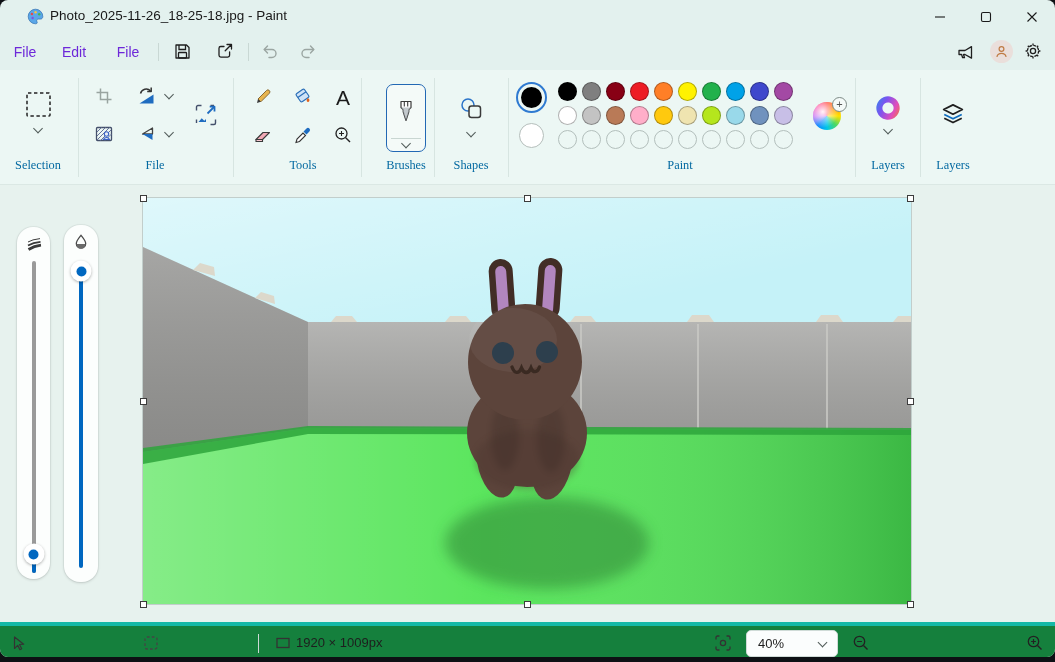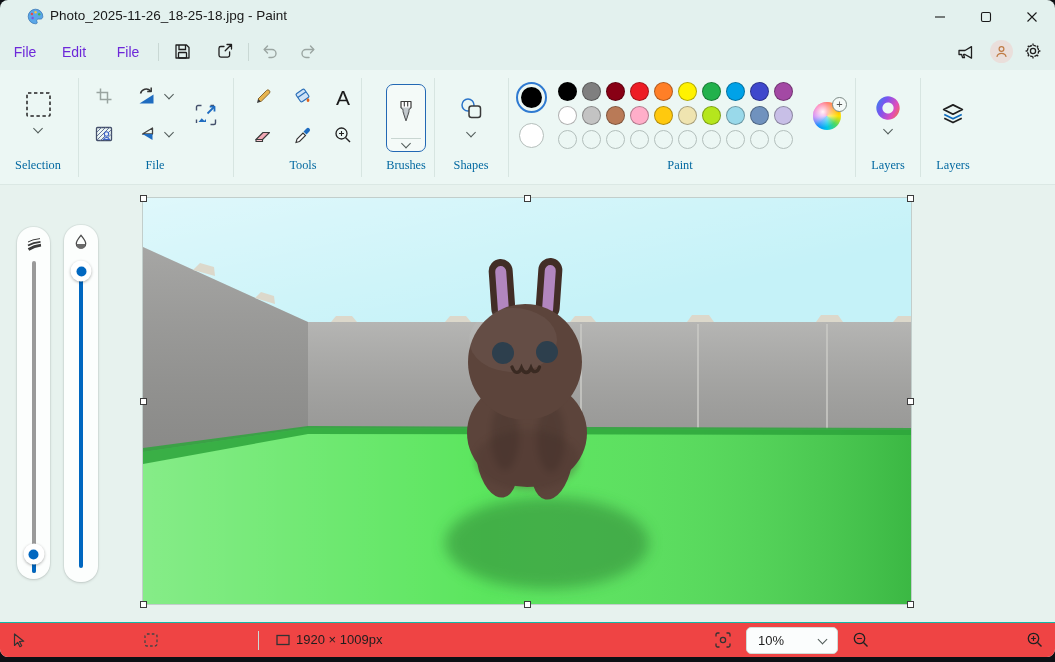--- a/index.html
+++ b/index.html
@@ -60,22 +60,22 @@
   .handle { position:absolute; width:7px; height:7px; background:#fff; border:1.2px solid #3c3c3c; z-index:5; }
 
   .vpanel { position:absolute; background:#fcfefd; border-radius:16px;
             box-shadow:0 1px 3px rgba(0,0,0,.14), 0 0 0 1px rgba(0,0,0,.04); }
   .vtrack { position:absolute; left:50%; transform:translateX(-50%); width:4px; border-radius:2px; }
   .vthumb { position:absolute; left:50%; transform:translate(-50%,-50%); width:21px; height:21px; background:#fff;
             border-radius:50%; box-shadow:0 1px 3px rgba(0,0,0,.3); display:flex; align-items:center; justify-content:center; z-index:2; }
   .vthumb::after { content:""; width:10px; height:10px; border-radius:50%; background:#0067c0; }
 
   
-  .statusbar { position:absolute; left:0; right:0; top:622px; height:35px; background:#ef4444;
-               border-top:1px solid #14b8a6; }
+  .statusbar { position:absolute; left:0; right:0; top:622px; height:35px; background:#15803d;
+               border-top:4px solid #14b8a6; }
   .sb { position:absolute; top:17px; transform:translate(-50%,-50%); display:flex; align-items:center; justify-content:center; }
   .sb-text { position:absolute; top:9px; font-size:13px; color:#1e1e1e; white-space:nowrap; }
   .ssep { position:absolute; top:8px; width:1px; height:19px; background:#ccd9d5; }
   .zoom-dd { position:absolute; left:746px; top:4px; width:92px; height:27px; background:#fbfdfd;
              border:1px solid #cfdbd7; border-radius:5px; display:flex; align-items:center;
              justify-content:space-between; padding:0 11px; font-size:13px; color:#1e1e1e; }
 </style>
 </head>
 <body>
 
@@ -509,21 +509,21 @@
 
     <div class="sb" style="left:723px">
       <svg width="19" height="19" viewBox="0 0 19 19">
         <g fill="none" stroke="#333" stroke-width="1.3">
           <path d="M2.5 6 V4 a1.5 1.5 0 0 1 1.5 -1.5 h2 M13 2.5 h2 A1.5 1.5 0 0 1 16.5 4 v2 M16.5 13 v2 a1.5 1.5 0 0 1 -1.5 1.5 h-2 M6 16.5 H4 A1.5 1.5 0 0 1 2.5 15 v-2"></path>
           <circle cx="9.5" cy="9.5" r="2.6"></circle>
         </g>
       </svg>
     </div>
     <div class="zoom-dd">
-      <span>10%</span>
+      <span>40%</span>
       <span class="chev"></span>
     </div>
     <div class="sb" style="left:861px">
       <svg width="19" height="19" viewBox="0 0 19 19">
         <circle cx="8" cy="8" r="5.2" fill="none" stroke="#222" stroke-width="1.3"></circle>
         <path d="M12 12 16 16" stroke="#222" stroke-width="1.4"></path>
         <path d="M5.6 8 h4.8" stroke="#222" stroke-width="1.2"></path>
       </svg>
     </div>
 

